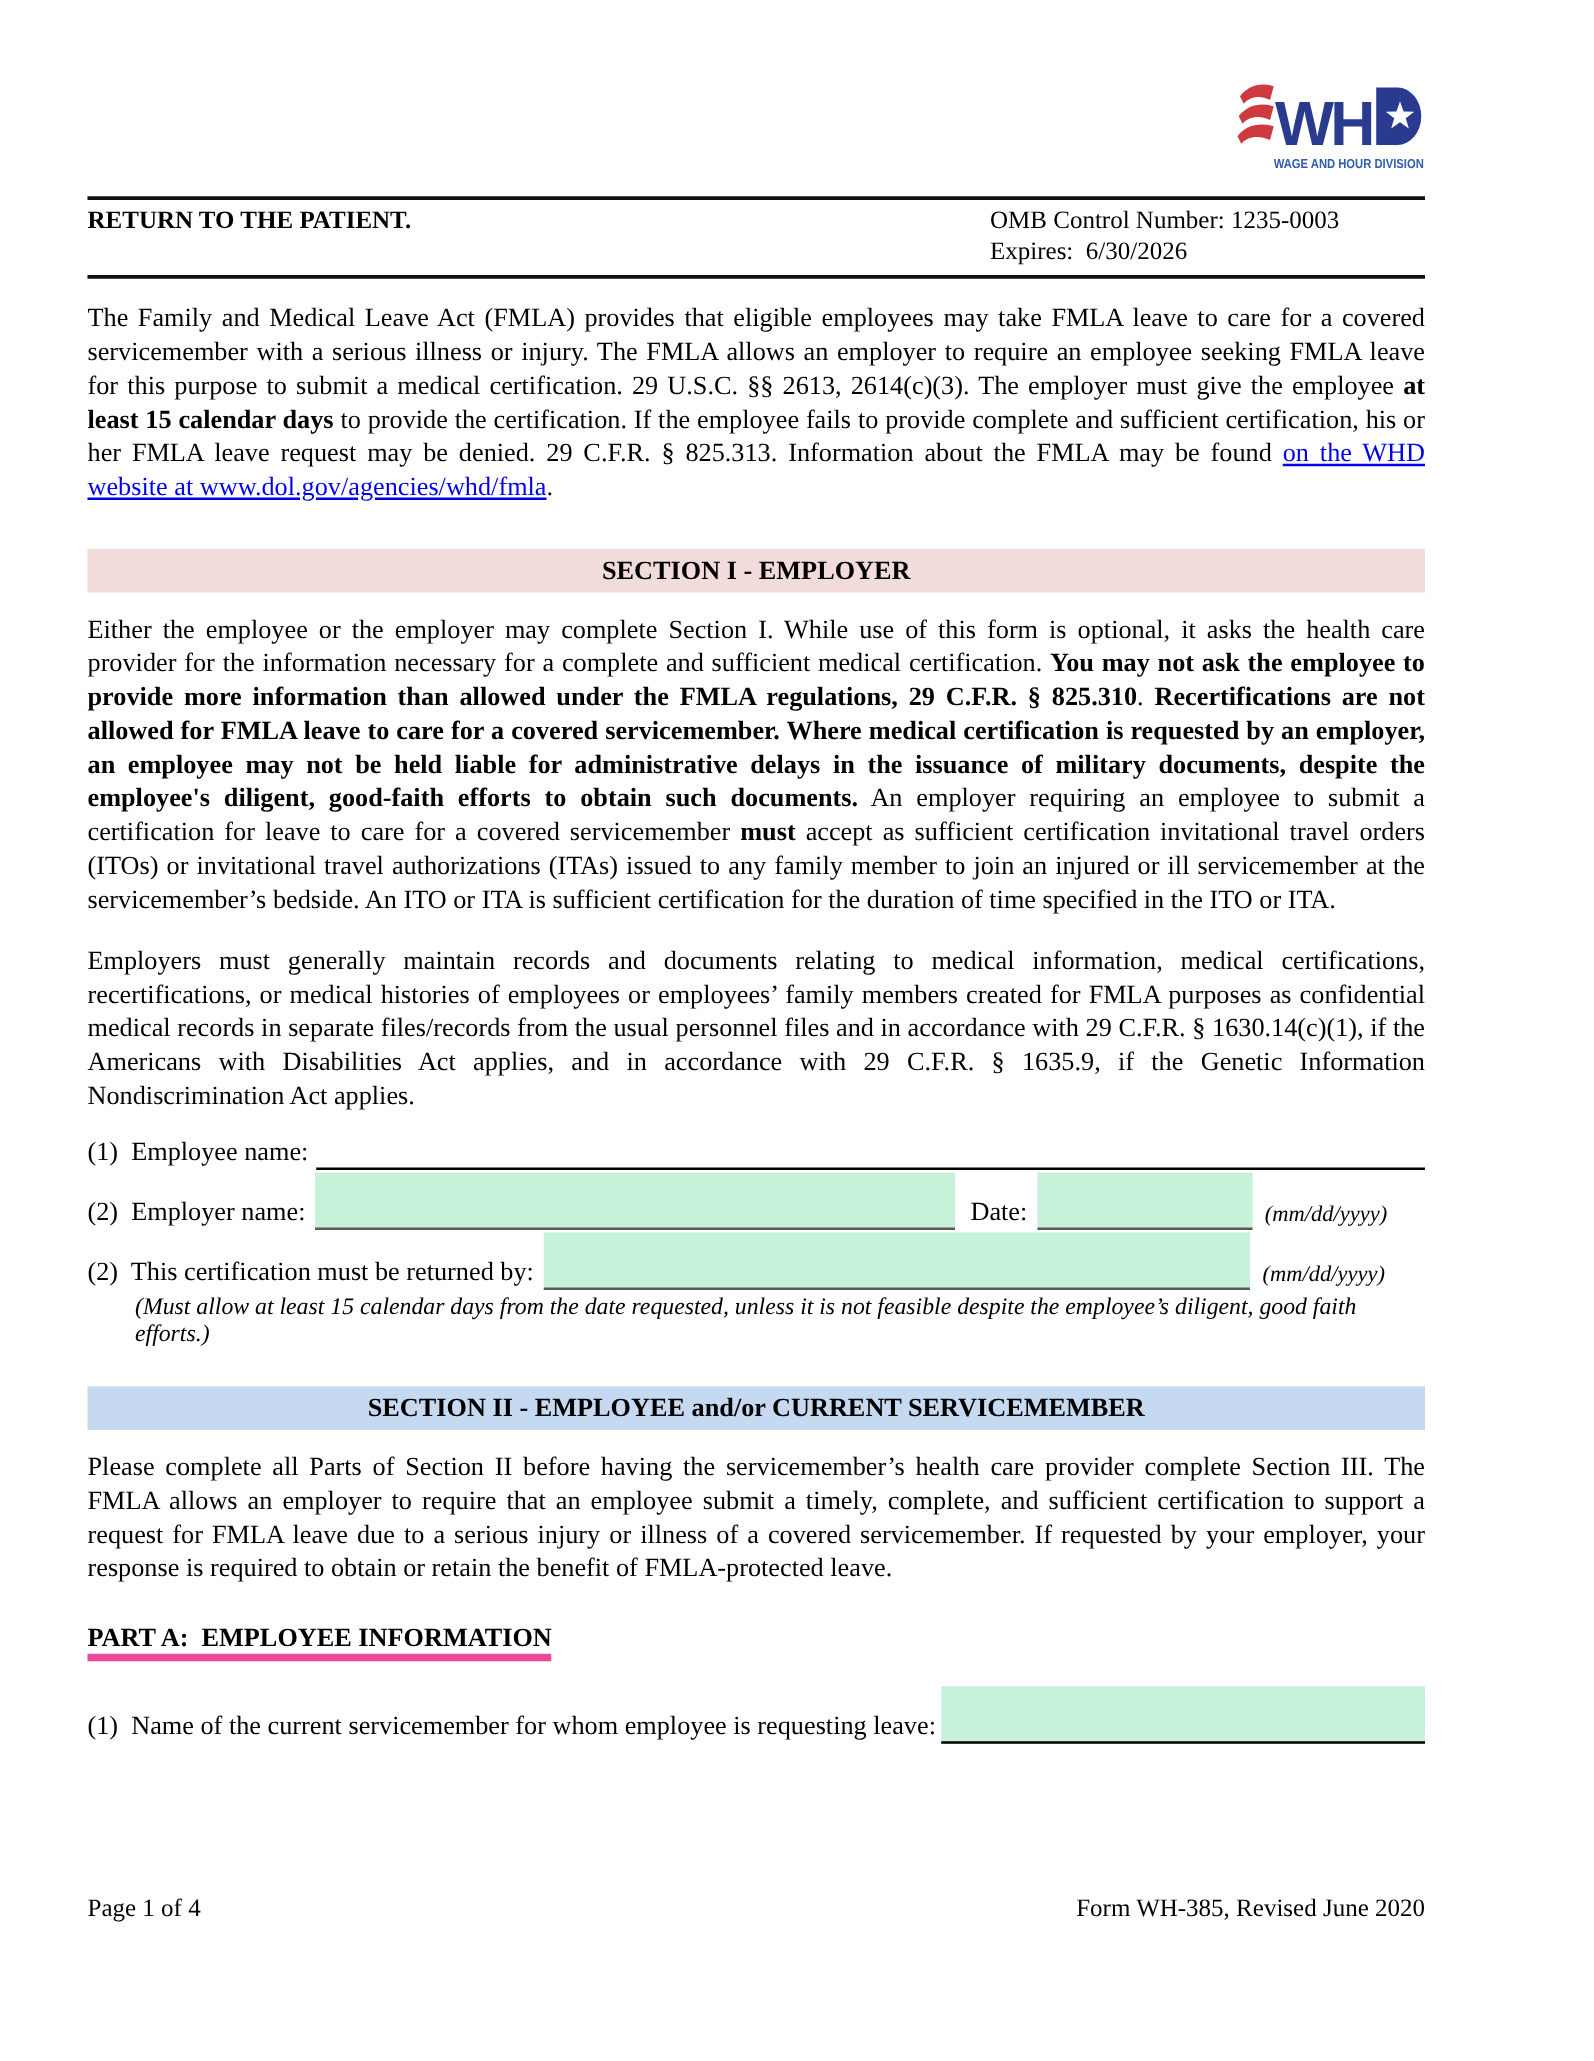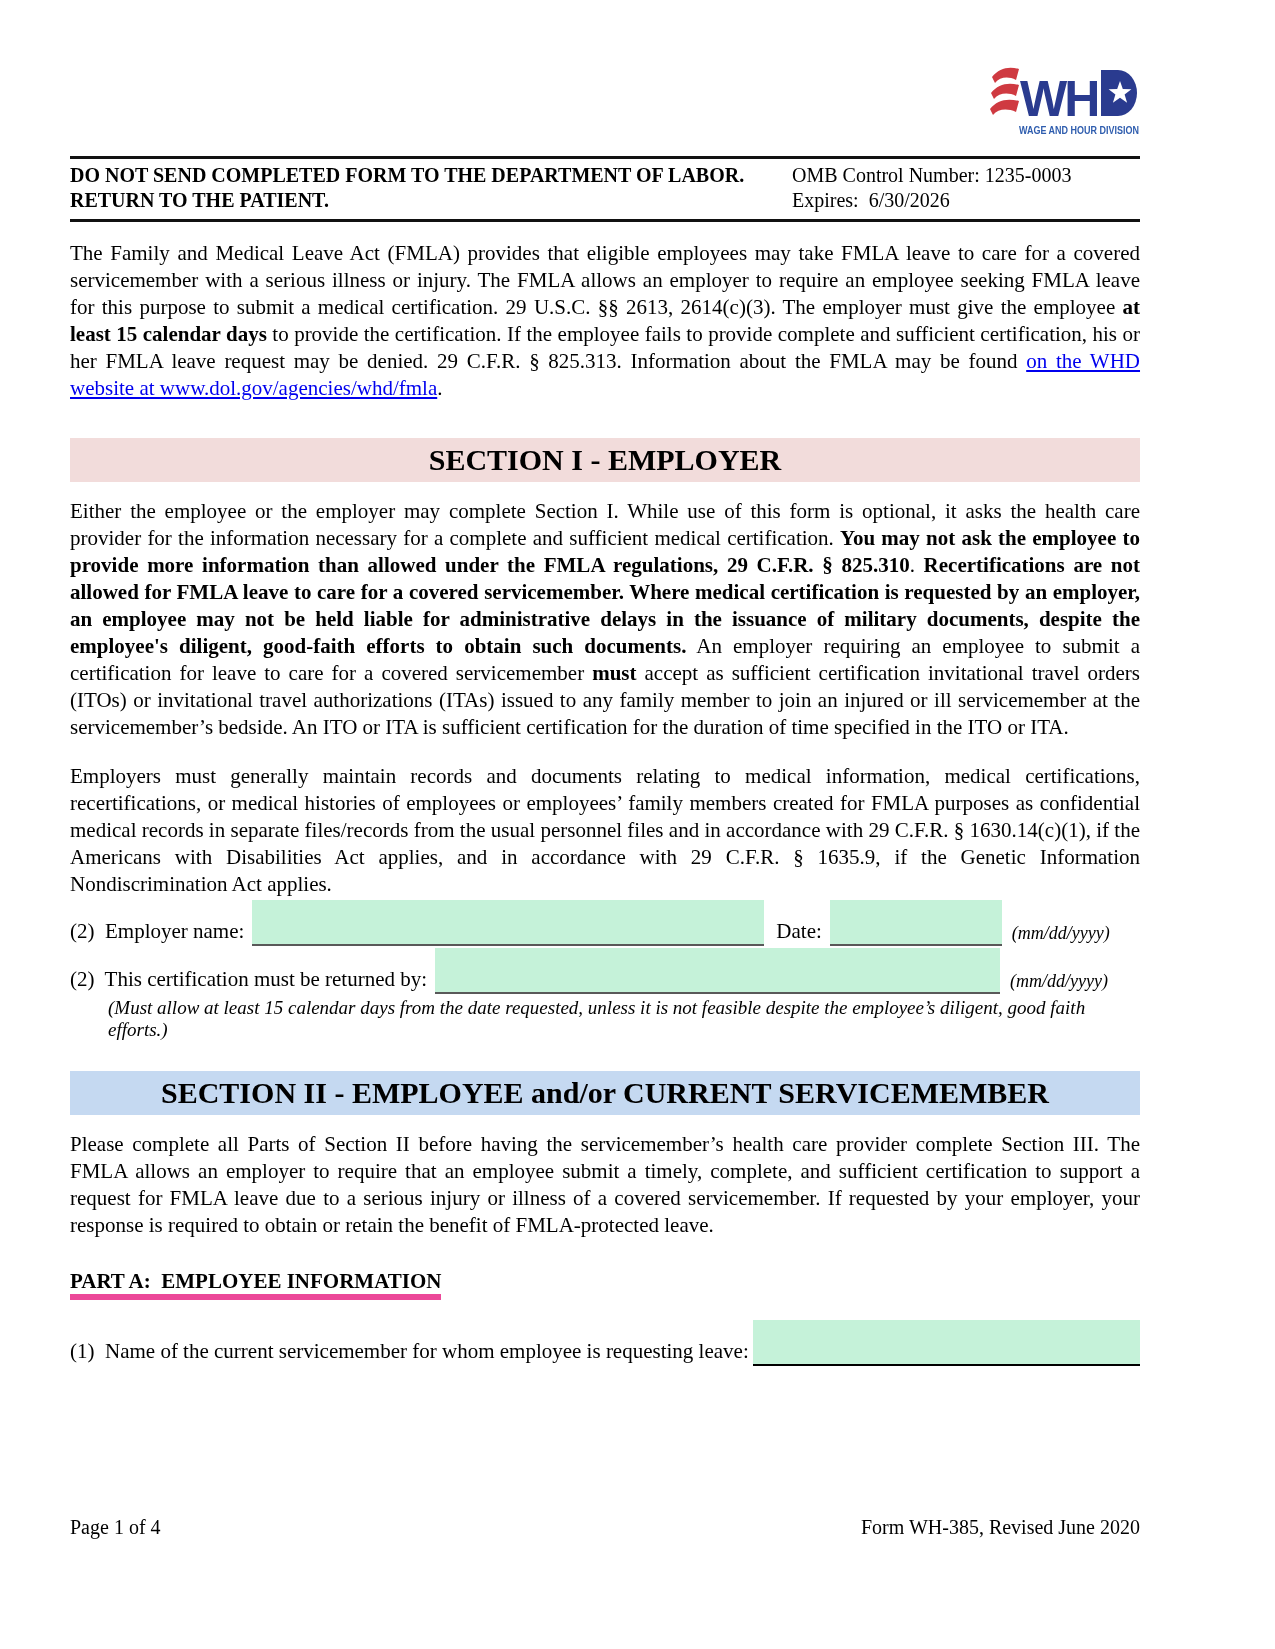--- a/index.html
+++ b/index.html
@@ -28,21 +28,21 @@
   .pre{white-space:pre;}
   
   .para{font-size:21px;line-height:27px;text-align:justify;}
   .intro{margin-top:18px;}
   .link{color:var(--link_blue,#0000EE);text-decoration:underline;cursor:pointer;}
   .b{font-weight:bold;}
   .banner{
     margin-top:36px;
     text-align:center;
     font-weight:bold;
-    font-size:30px;
+    font-size:21px;
     padding:5px 0;
   }
   .banner-sec1{background:var(--section1_bg,#f2dcdb);}
   .banner-sec2{background:var(--section2_bg,#c5d9f1);margin-top:30px;}
   .p-after-banner{margin-top:16px;}
   .p-gap{margin-top:22px;}
   
   .field-row{display:flex;align-items:flex-end;font-size:21px;}
   .row-name{margin-top:18px;height:28px;}
   .label{white-space:pre;padding-bottom:2px;}
@@ -97,38 +97,41 @@
         <polygon fill="#ffffff" points="132,19 134.8,27.1 143.4,27.3 136.6,32.5 139.1,40.7 132,35.8 124.9,40.7 127.4,32.5 120.6,27.3 129.2,27.1"></polygon>
         <text class="logo-caption" x="31" y="72" font-size="10.4" textLength="120" lengthAdjust="spacingAndGlyphs" style="fill: rgb(47, 93, 174);">WAGE AND HOUR DIVISION</text>
       </svg>
     </div>
   </div>
 
   <hr class="rule rule1">
 
   <div class="notice-row">
     <div class="notice-left">
-      <div>DO NOT SEND COMPLETED FORM TO THE DEPARTMENT OF LABOR.</div>
       <div>RETURN TO THE PATIENT.</div>
     </div>
     <div class="notice-right">
       <div>OMB Control Number: 1235-0003</div>
       <div class="pre">Expires:  6/30/2026</div>
     </div>
   </div>
 
   <hr class="rule">
 
   <div class="para intro"><span>The Family and Medical Leave Act (FMLA) provides that eligible employees may take FMLA leave to care for a covered servicemember with a serious illness or injury. The FMLA allows an employer to require an employee seeking FMLA leave for this purpose to submit a medical certification. 29 U.S.C. §§ 2613, 2614(c)(3). The employer must give the employee </span><span class="b">at least 15 calendar days</span><span> to provide the certification. If the employee fails to provide complete and sufficient certification, his or her FMLA leave request may be denied. 29 C.F.R. § 825.313. Information about the FMLA may be found </span><span class="link">on the WHD website at www.dol.gov/agencies/whd/fmla</span><span>.</span></div>
 
   <div class="banner banner-sec1">SECTION I - EMPLOYER</div>
 
   <div class="para p-after-banner"><span>Either the employee or the employer may complete Section I. While use of this form is optional, it asks the health care provider for the information necessary for a complete and sufficient medical certification. </span><span class="b">You may not ask the employee to provide more information than allowed under the FMLA regulations, 29 C.F.R. § 825.310</span><span>. </span><span class="b">Recertifications are not allowed for FMLA leave to care for a covered servicemember. Where medical certification is requested by an employer, an employee may not be held liable for administrative delays in the issuance of military documents, despite the employee's diligent, good-faith efforts to obtain such documents.</span><span> An employer requiring an employee to submit a certification for leave to care for a covered servicemember </span><span class="b">must</span><span> accept as sufficient certification invitational travel orders (ITOs) or invitational travel authorizations (ITAs) issued to any family member to join an injured or ill servicemember at the servicemember’s bedside. An ITO or ITA is sufficient certification for the duration of time specified in the ITO or ITA.</span></div>
   <div class="para p-gap">Employers must generally maintain records and documents relating to medical information, medical certifications, recertifications, or medical histories of employees or employees’ family members created for FMLA purposes as confidential medical records in separate files/records from the usual personnel files and in accordance with 29 C.F.R. § 1630.14(c)(1), if the Americans with Disabilities Act applies, and in accordance with 29 C.F.R. § 1635.9, if the Genetic Information Nondiscrimination Act applies.</div>
 
+  <div class="field-row row-name">
+    <span class="label">(1)  Employee name:</span>
+    <span class="blank-line"></span>
+  </div>
 
   <div class="field-row row-h">
     <span class="label">(2)  Employer name:</span>
     <span class="gfield gf-employer"></span>
     <span class="label date-label">Date:</span>
     <span class="gfield gf-date"></span>
     <span class="fmt">(mm/dd/yyyy)</span>
   </div>
 
   <div class="field-row row-h">

